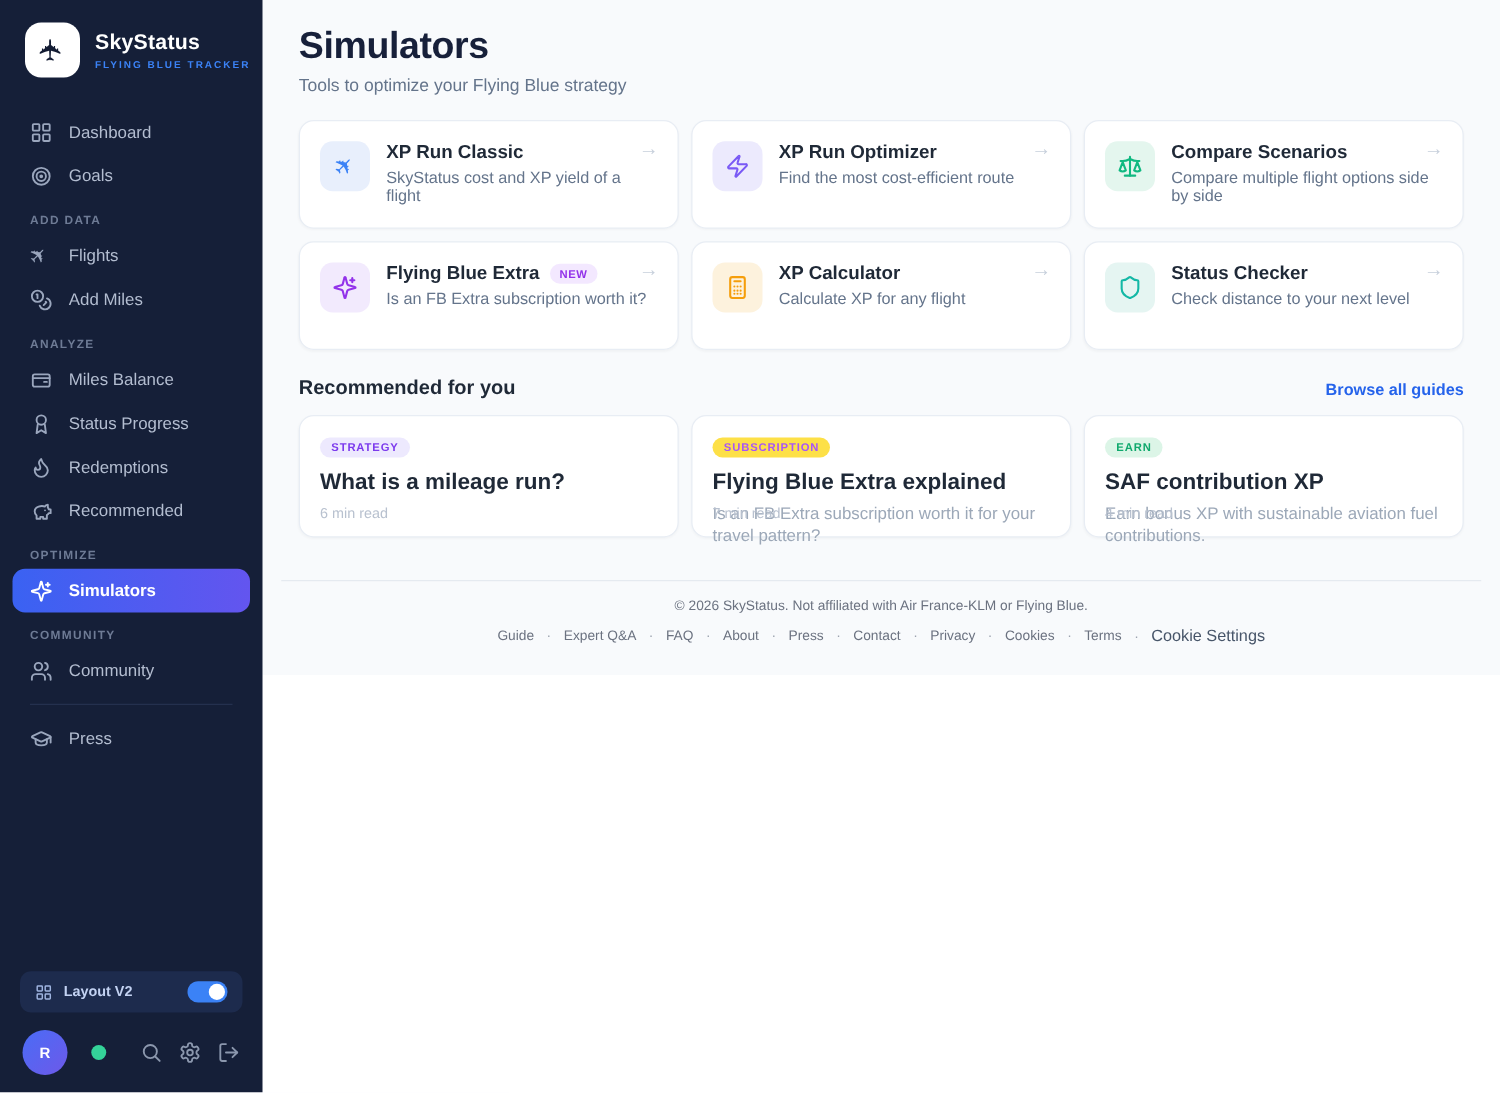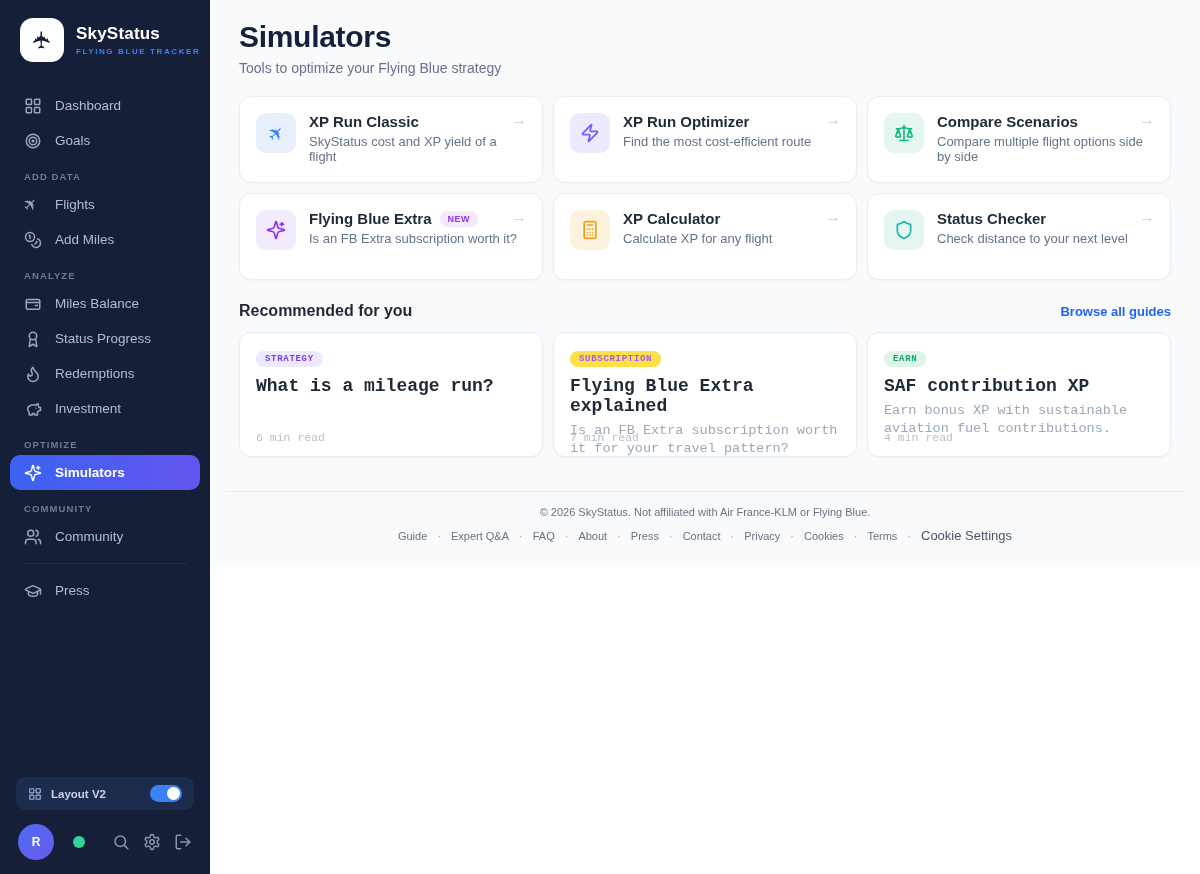--- a/index.html
+++ b/index.html
@@ -72,22 +72,22 @@
   .new-badge { background:#f3e8ff; color:#9333ea; font-size:9px; font-weight:800; letter-spacing:.5px;
     padding:3px 8px; border-radius:9px; }
   .tdesc { font-size:13px; color:#64748b; margin-top:4px; }
   .arrow { position:absolute; top:14px; right:15px; color:#c7d0dc; font-size:16px; }
 
   .rec-head { display:flex; align-items:center; justify-content:space-between; margin-top:22px; }
   .rec-title { font-size:16px; font-weight:700; color:#1f2937; }
   .browse-link { font-size:13px; font-weight:700; color:#2563eb; cursor:pointer; text-decoration:none; }
   .rec-grid { display:grid; grid-template-columns:repeat(3,1fr); gap:10px; margin-top:12px; }
   .rec-card { position:relative; display:block; background:#ffffff; border:1px solid #e8edf4; border-radius:12px;
-    height:125px; padding:15px 16px; cursor:pointer; text-decoration:none;
-    box-shadow:0 1px 2px rgba(15,23,42,.03);font-family:Liberation Mono, monospace; }
+    height:98px; padding:15px 16px; cursor:pointer; text-decoration:none;
+    box-shadow:0 1px 2px rgba(15,23,42,.03); }
   .tag { display:inline-block; font-size:9px; font-weight:800; letter-spacing:.7px;
     padding:3px 9px; border-radius:8px; }
   .b-strategy     { background:#ede9fe; color:#7c3aed; }
   .b-subscription { background:#fde047; color:#a855f7; }
   .b-earn         { background:#dcf5e7; color:#10a96d; }
   .rtitle { display:block; font-size:18px; font-weight:700; color:#1f2937; margin-top:9px; }
   .rdesc { display:block; font-size:13.5px; color:#9ca8b8; margin-top:6px; line-height:1.3; max-width:290px; }
   .rtime { position:absolute; left:16px; bottom:12px; font-size:11.5px; color:#b8c1cf; }
 
   .divider { height:1px; background:#e5eaf0; margin:34px -14px 0 -14px; }
@@ -184,21 +184,21 @@
         </span>
         <span class="nav-label">Redemptions</span>
       </a>
       <a class="nav-item">
         <span class="nav-ic">
           <svg viewBox="0 0 24 24" fill="none" stroke="currentColor" stroke-width="2" stroke-linecap="round" stroke-linejoin="round">
               <path d="M19 5c-1.5 0-2.8 1.4-3 2-3.5-1.5-11-.3-11 5 0 1.8 0 3 2 4.5V20h4v-2h3v2h4v-4c1-.5 1.7-1 2-2h2v-4h-2c0-1-.5-1.5-1-2V5z"></path>
               <path d="M16 11h.01"></path>
             </svg>
         </span>
-        <span class="nav-label">Investment</span>
+        <span class="nav-label">Recommended</span>
       </a>
 
       <div class="nav-section">OPTIMIZE</div>
       <a class="nav-item active">
         <span class="nav-ic">
           <svg viewBox="0 0 24 24" fill="none" stroke="currentColor" stroke-width="2" stroke-linecap="round" stroke-linejoin="round">
               <path d="M9.9 15.5a2 2 0 0 0-1.4-1.4L2.4 12.5a.5.5 0 0 1 0-1L8.5 9.9A2 2 0 0 0 9.9 8.5l1.6-6.1a.5.5 0 0 1 1 0l1.6 6.1a2 2 0 0 0 1.4 1.4l6.1 1.6a.5.5 0 0 1 0 1l-6.1 1.6a2 2 0 0 0-1.4 1.4l-1.6 6.1a.5.5 0 0 1-1 0z"></path>
               <path d="M19 3v4"></path>
               <path d="M21 5h-4"></path>
             </svg>

